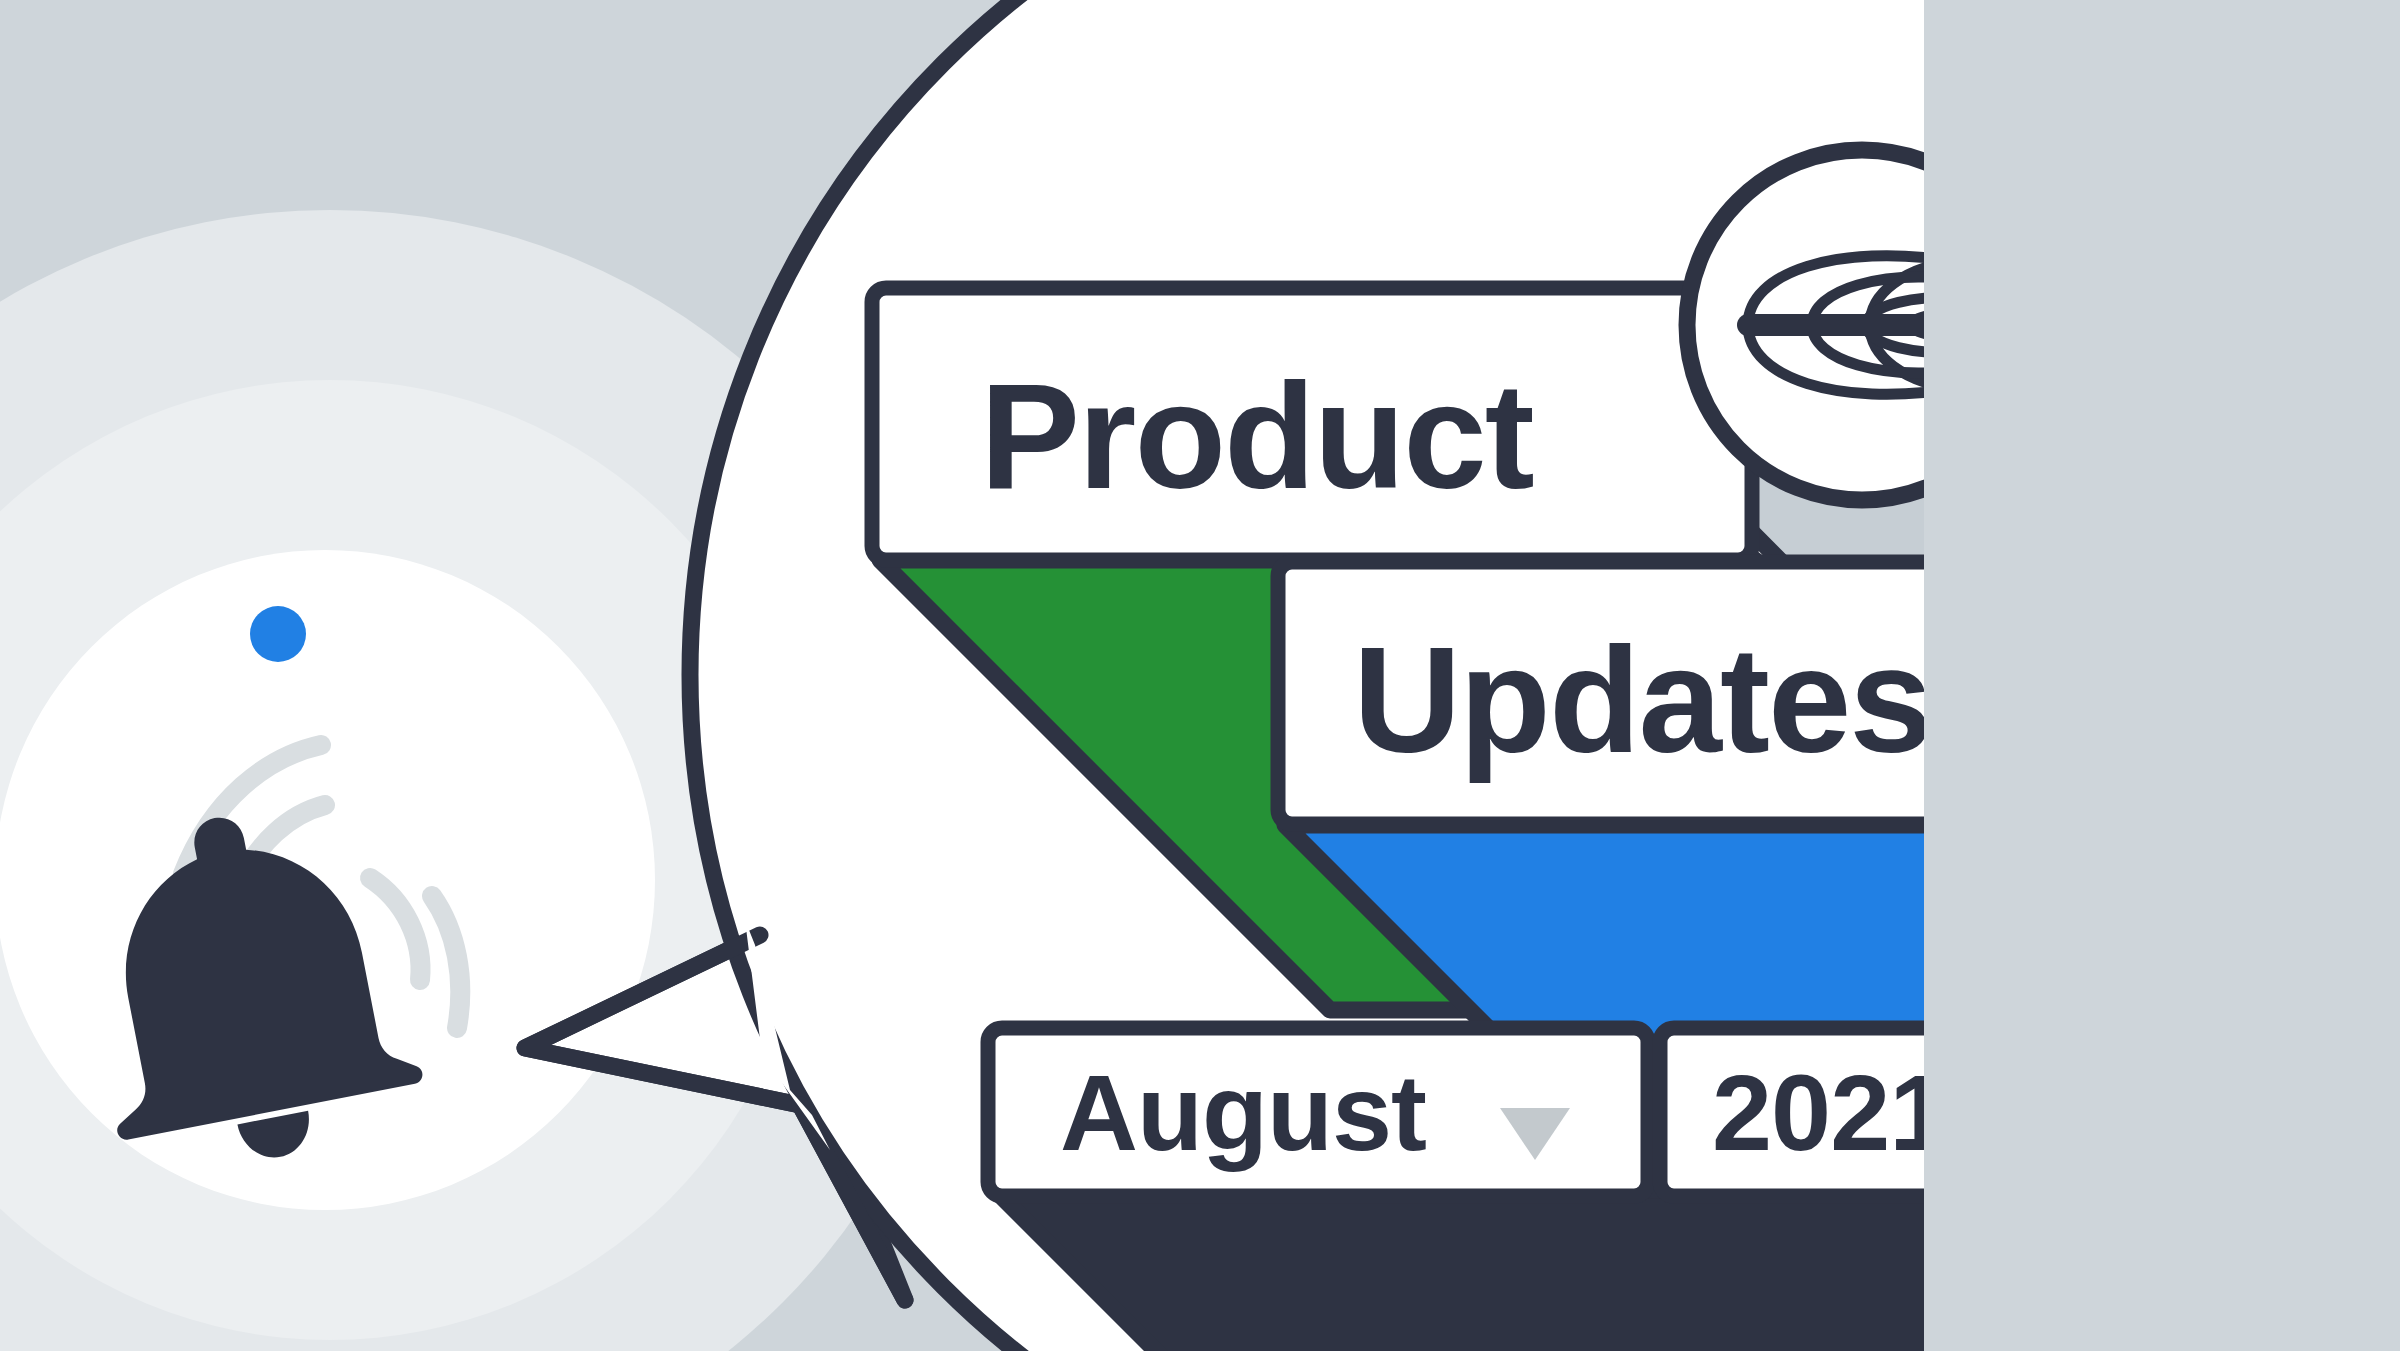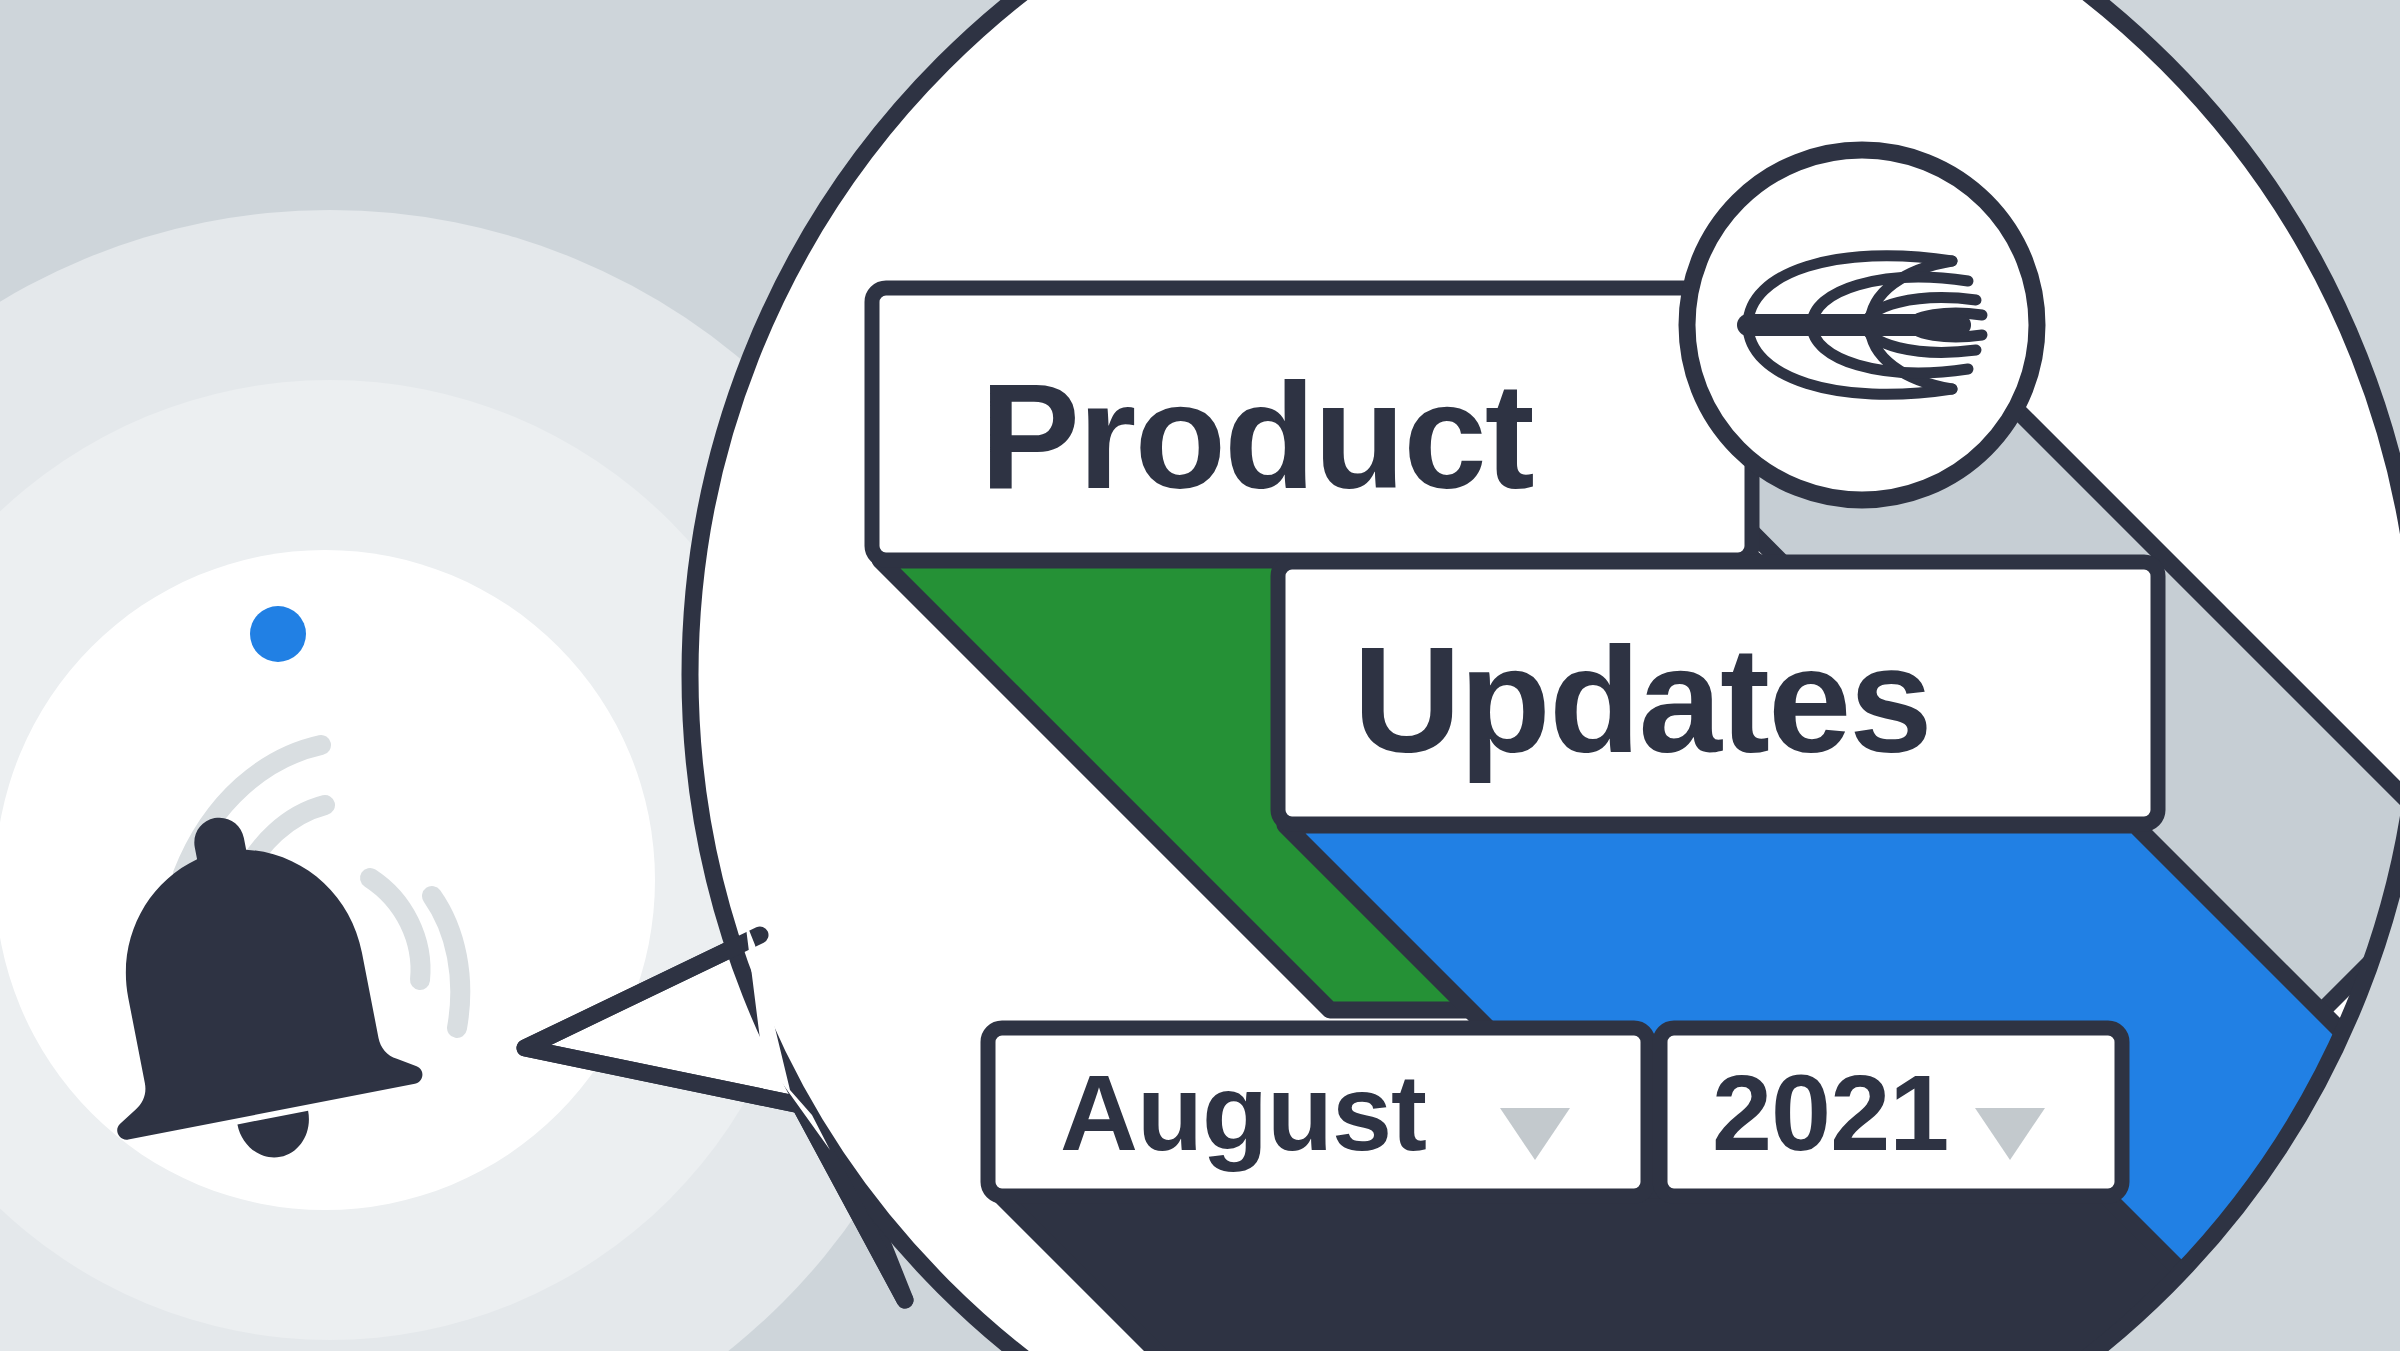--- a/index.html
+++ b/index.html
@@ -3,21 +3,21 @@
 <meta charset="utf-8">
 <style>
   html, body {
     margin: 0;
     padding: 0;
     background: #ced5da;
     font-family: "Liberation Sans", sans-serif;
   }
   #stage {
     position: relative;
-    width: 2400px;
+    width: 1924px;
     height: 1351px;
     overflow: hidden;
     background: #ced5da;
   }
   #stage svg.full {
     position: absolute;
     top: 0; left: 0;
     width: 2400px;
     height: 1351px;
     display: block;

